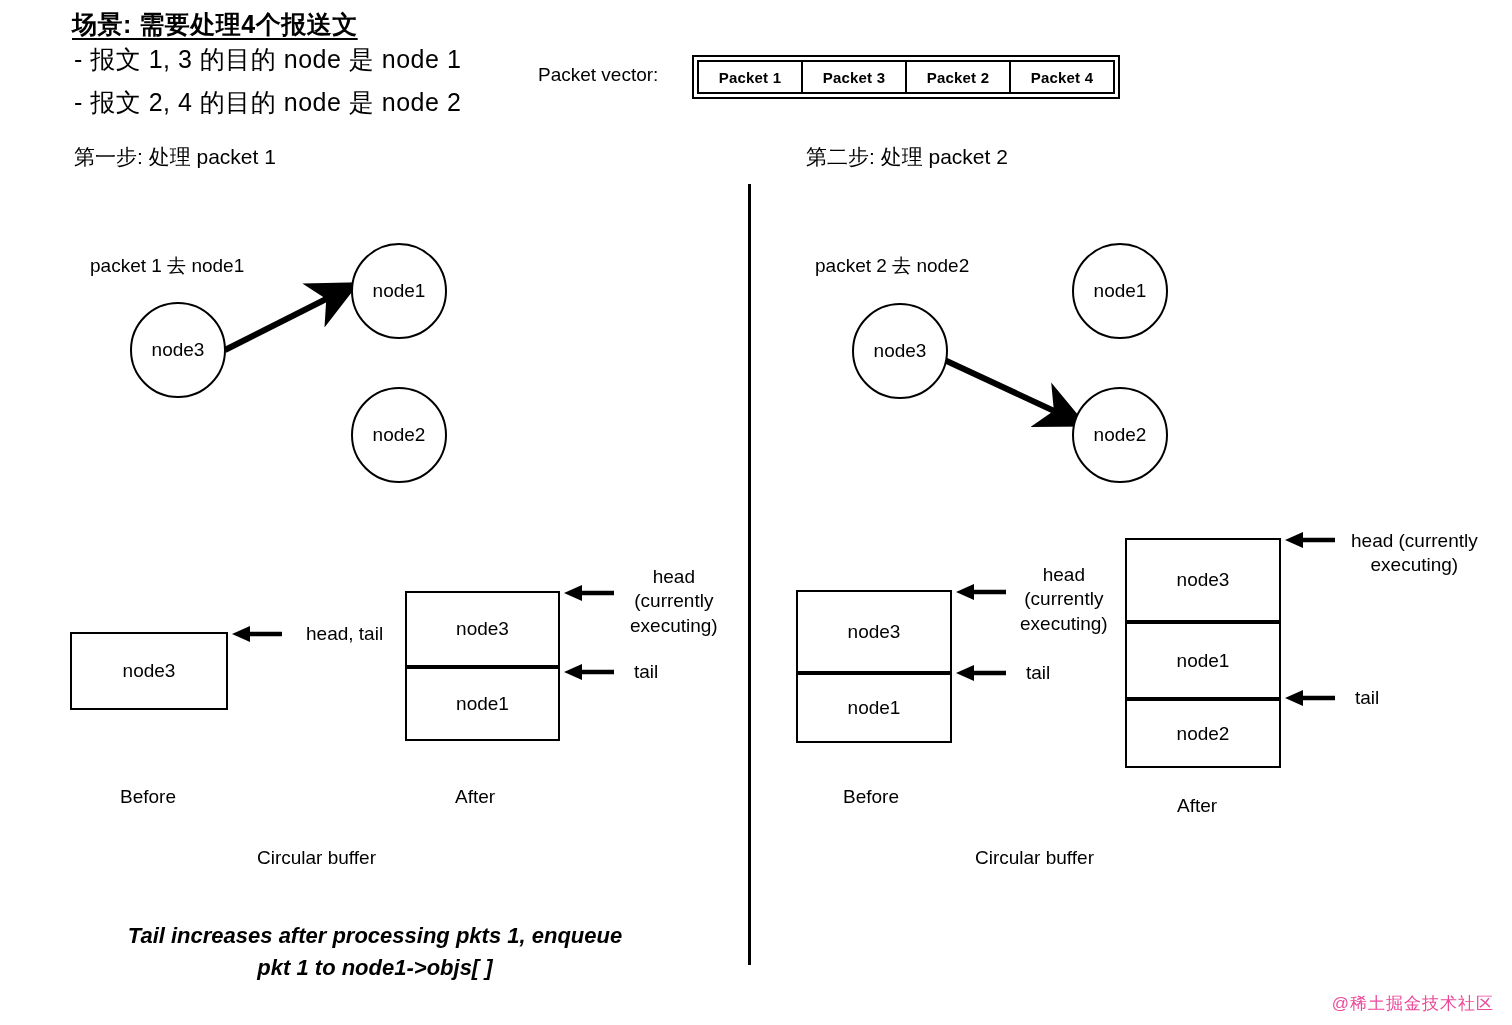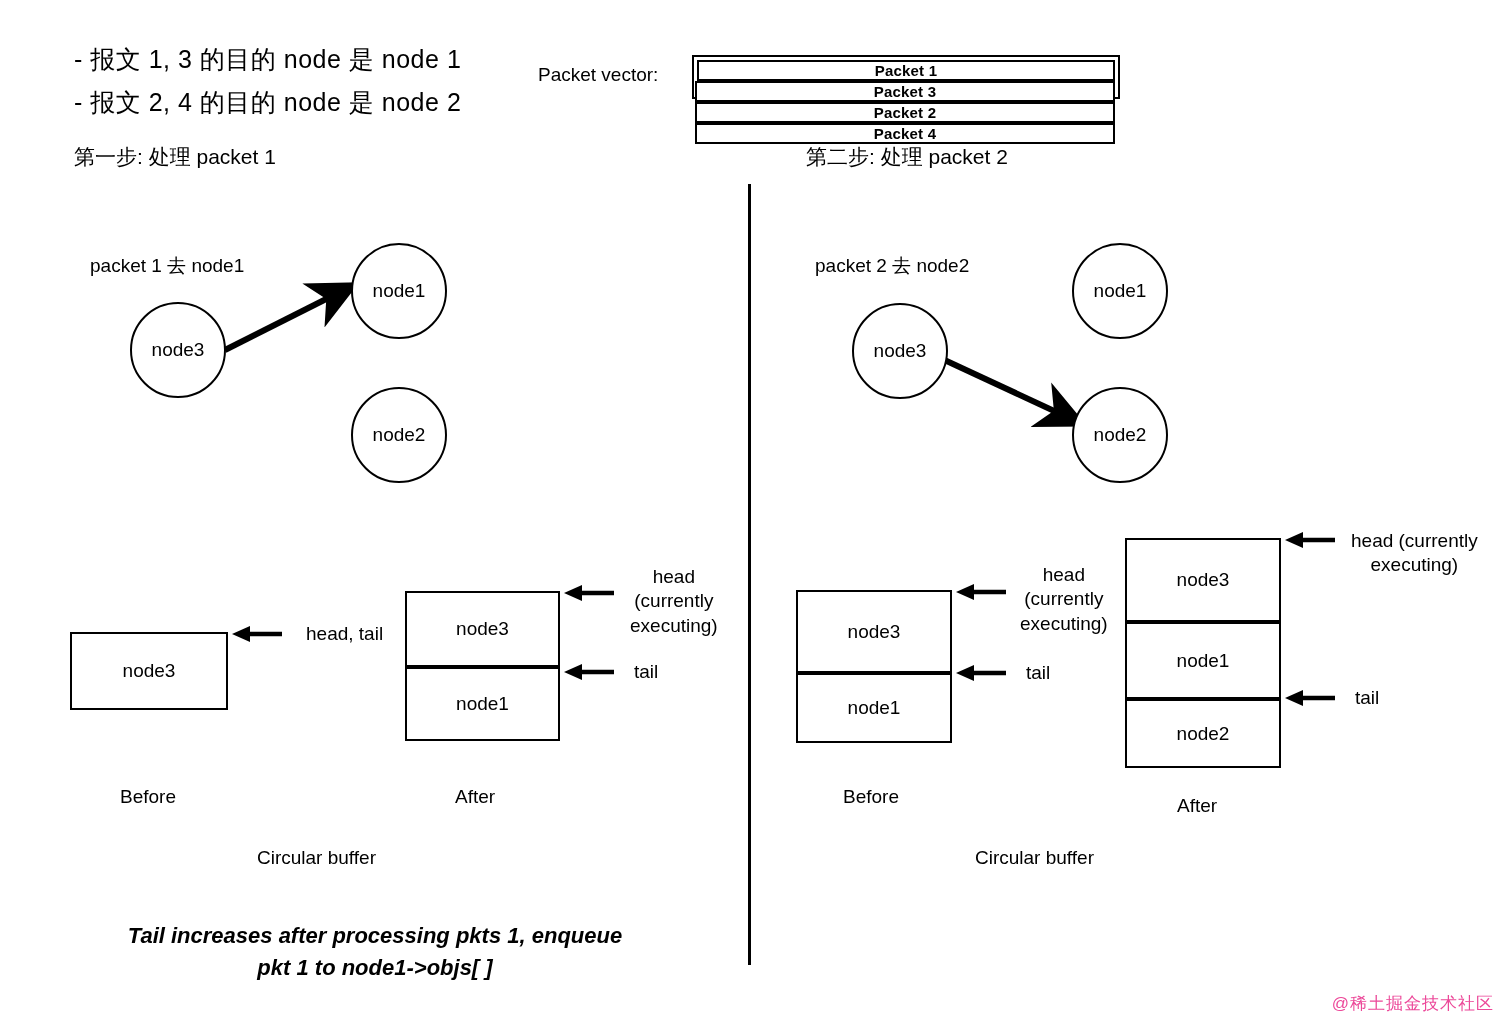--- a/index.html
+++ b/index.html
@@ -46,21 +46,20 @@
     font-size: 19px;
     white-space: nowrap;
   }
   .pv-outer {
     left: 692px; top: 55px;
     width: 428px; height: 44px;
     border: 2px solid #000;
     box-sizing: border-box;
     padding: 3px;
     display: flex;
-    flex-direction: column;
   }
   .pv-cell {
     flex: 1 1 0;
     border: 2px solid #000;
     box-sizing: border-box;
     margin-left: -2px;
     display: flex;
     align-items: center;
     justify-content: center;
     font-size: 15px;
@@ -159,20 +158,21 @@
     color: #ec4899;
     white-space: nowrap;
     letter-spacing: 1px;
   }
 </style>
 </head>
 <body>
 
 <div id="canvas">
 
+  <div class="abs scenario-title">场景: 需要处理4个报送文</div>
 
   <div class="abs scenario-line scen-l1">- 报文 1, 3 的目的 node 是 node 1</div>
   <div class="abs scenario-line scen-l2">- 报文 2, 4 的目的 node 是 node 2</div>
 
   <div class="abs pv-label">Packet vector:</div>
 
   <div class="abs pv-outer">
     <div class="pv-cell">Packet 1</div>
     <div class="pv-cell">Packet 3</div>
     <div class="pv-cell">Packet 2</div>

